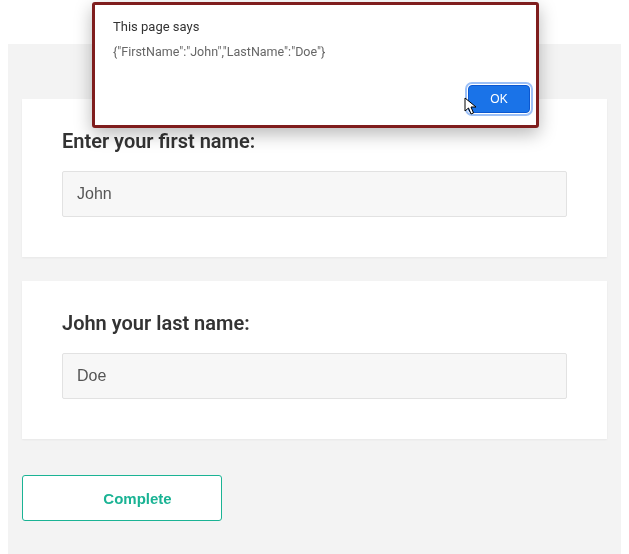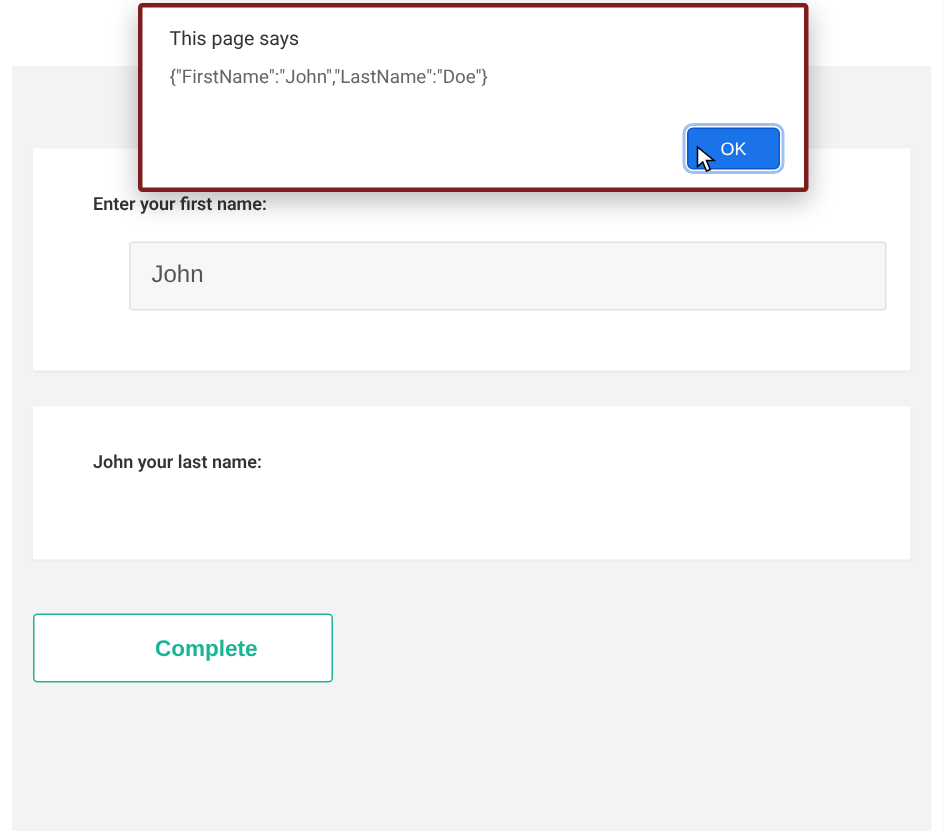--- a/index.html
+++ b/index.html
@@ -21,37 +21,36 @@
     background: #f3f3f3;
   }
   .card {
     background: #fff;
     margin: 0 14px 24px 14px;
     padding: 30px 40px 40px 40px;
     box-shadow: 0 1px 2px rgba(0,0,0,0.05);
   }
   .card:first-of-type { margin-top: 55px; }
   .field-label {
-    font-size: 12px;
+    font-size: 20px;
     color: #333;
     font-weight: 600;
     margin: 0 0 18px 0;
   }
   .text-input {
     display: block;
     width: 100%;
     height: 46px;
     padding: 0 14px;
     font-size: 16px;
     color: #555;
     background: #f7f7f7;
     border: 1px solid #e2e2e2;
     border-radius: 2px;
     outline: none;
-    margin-left: 24px;
   }
   .complete-btn {
     display: inline-block;
     margin: 12px 0 0 14px;
     width: 200px;
     height: 46px;
     background: #fff;
     border: 1px solid #1ab394;
     color: #1ab394;
     font-size: 15px;
@@ -80,21 +79,21 @@
   }
   .alert-message {
     font-size: 12.5px;
     color: #666;
     margin: 0;
     font-family: -apple-system, BlinkMacSystemFont, "Segoe UI", Roboto, Arial, sans-serif;
   }
   .alert-footer {
     position: absolute;
     bottom: 12px;
-    right: 16px;
+    right: 6px;
   }
   .alert-ok {
     width: 62px;
     height: 28px;
     background: #1a73e8;
     color: #fff;
     font-size: 12px;
     font-weight: 500;
     border: 1px solid #0b57d0;
     border-radius: 4px;
@@ -117,20 +116,21 @@
 
 <div class="page-bg">
 
   <div class="card">
     <p class="field-label">Enter your first name:</p>
     <input type="text" class="text-input" value="John" style="">
   </div>
 
   <div class="card">
     <p class="field-label">John your last name:</p>
+    <input type="text" class="text-input" value="Doe" style="">
   </div>
 
   <button class="complete-btn">Complete</button>
 
 </div>
 
 <div class="alert-dialog">
   <p class="alert-title">This page says</p>
   <p class="alert-message">{"FirstName":"John","LastName":"Doe"}</p>
   <div class="alert-footer">

